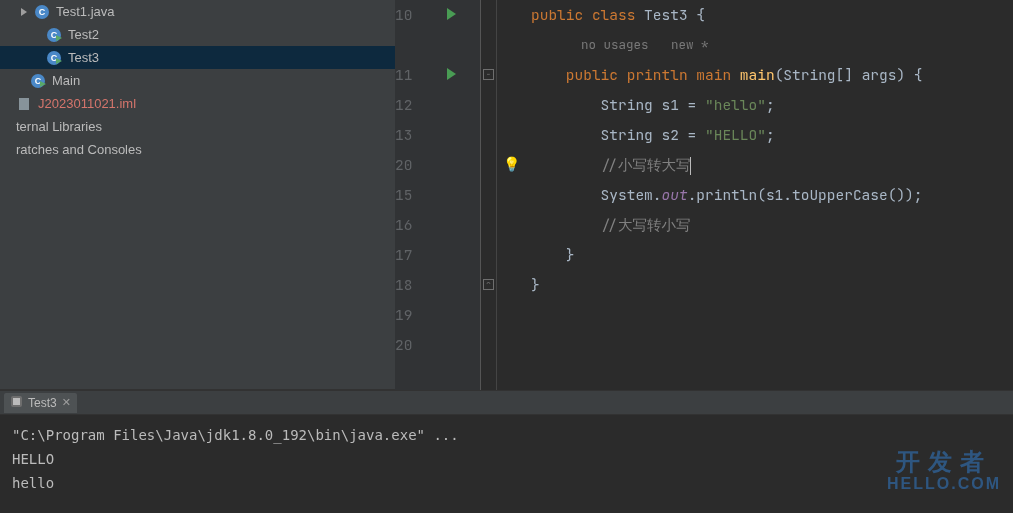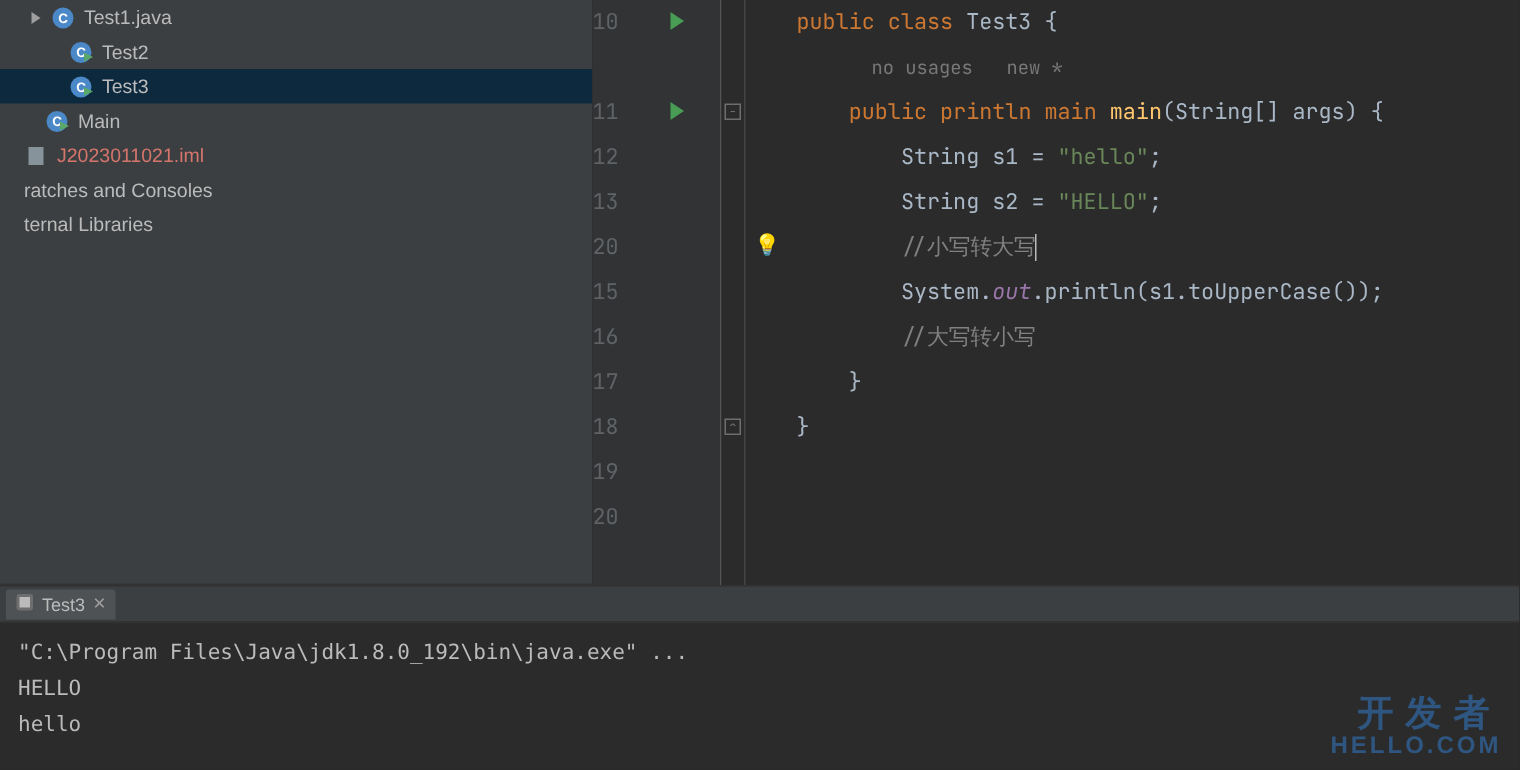--- a/index.html
+++ b/index.html
@@ -110,22 +110,22 @@
       border-radius:2px 2px 0 0;
     }
     .run-tab-close { color:#9e9e9e; font-size:11px; cursor:pointer;}
     .console-out {
       flex:1; padding:8px 12px;
       font-family: Consolas, monospace;
       font-size:14px; color:#bbbbbb;
       line-height:24px;
     }
     .watermark {
-      position:absolute; right:12px; bottom:6px;
-      color:#2f5b8a; font-weight:bold; text-align:right;
+      position:absolute; right:12px; bottom:20px;
+      color:#2f5b8a; font-weight:bold; text-align:center;
       font-family: 'Microsoft YaHei', sans-serif;
       line-height:1.1; opacity:.9;
       pointer-events:none;
     }
     .watermark .cn{font-size:24px; letter-spacing:8px;}
     .watermark .en{font-size:16px; letter-spacing:2px;}
   </style>
 </head>
 <body>
 
@@ -183,25 +183,25 @@
           <span class="expander"></span>
           <span class="icon-file">
             <svg viewBox="0 0 16 16">
               <rect x="3" y="2" width="10" height="12" fill="#87939a"></rect>
             </svg>
           </span>
           <span style="color:#d5756c">J2023011021.iml</span>
         </div>
         <div class="tree-item" style="padding-left: 0px;">
           <span class="expander"></span>
+          <span>ternal Libraries</span>
+        </div>
+        <div class="tree-item" style="padding-left: 0px;">
+          <span class="expander"></span>
           <span>ratches and Consoles</span>
-        </div>
-        <div class="tree-item" style="padding-left: 0px;">
-          <span class="expander"></span>
-          <span>ternal Libraries</span>
         </div>
       </div>
     <div class="sidebar-divider"></div>
   </div>
 
   <div class="editor">
     <div class="gutter" id="gutter">
         <div class="gutter-line">10<span class="run-mark"></span></div>
         <div class="gutter-line"></div>
         <div class="gutter-line">11<span class="run-mark"></span></div>

